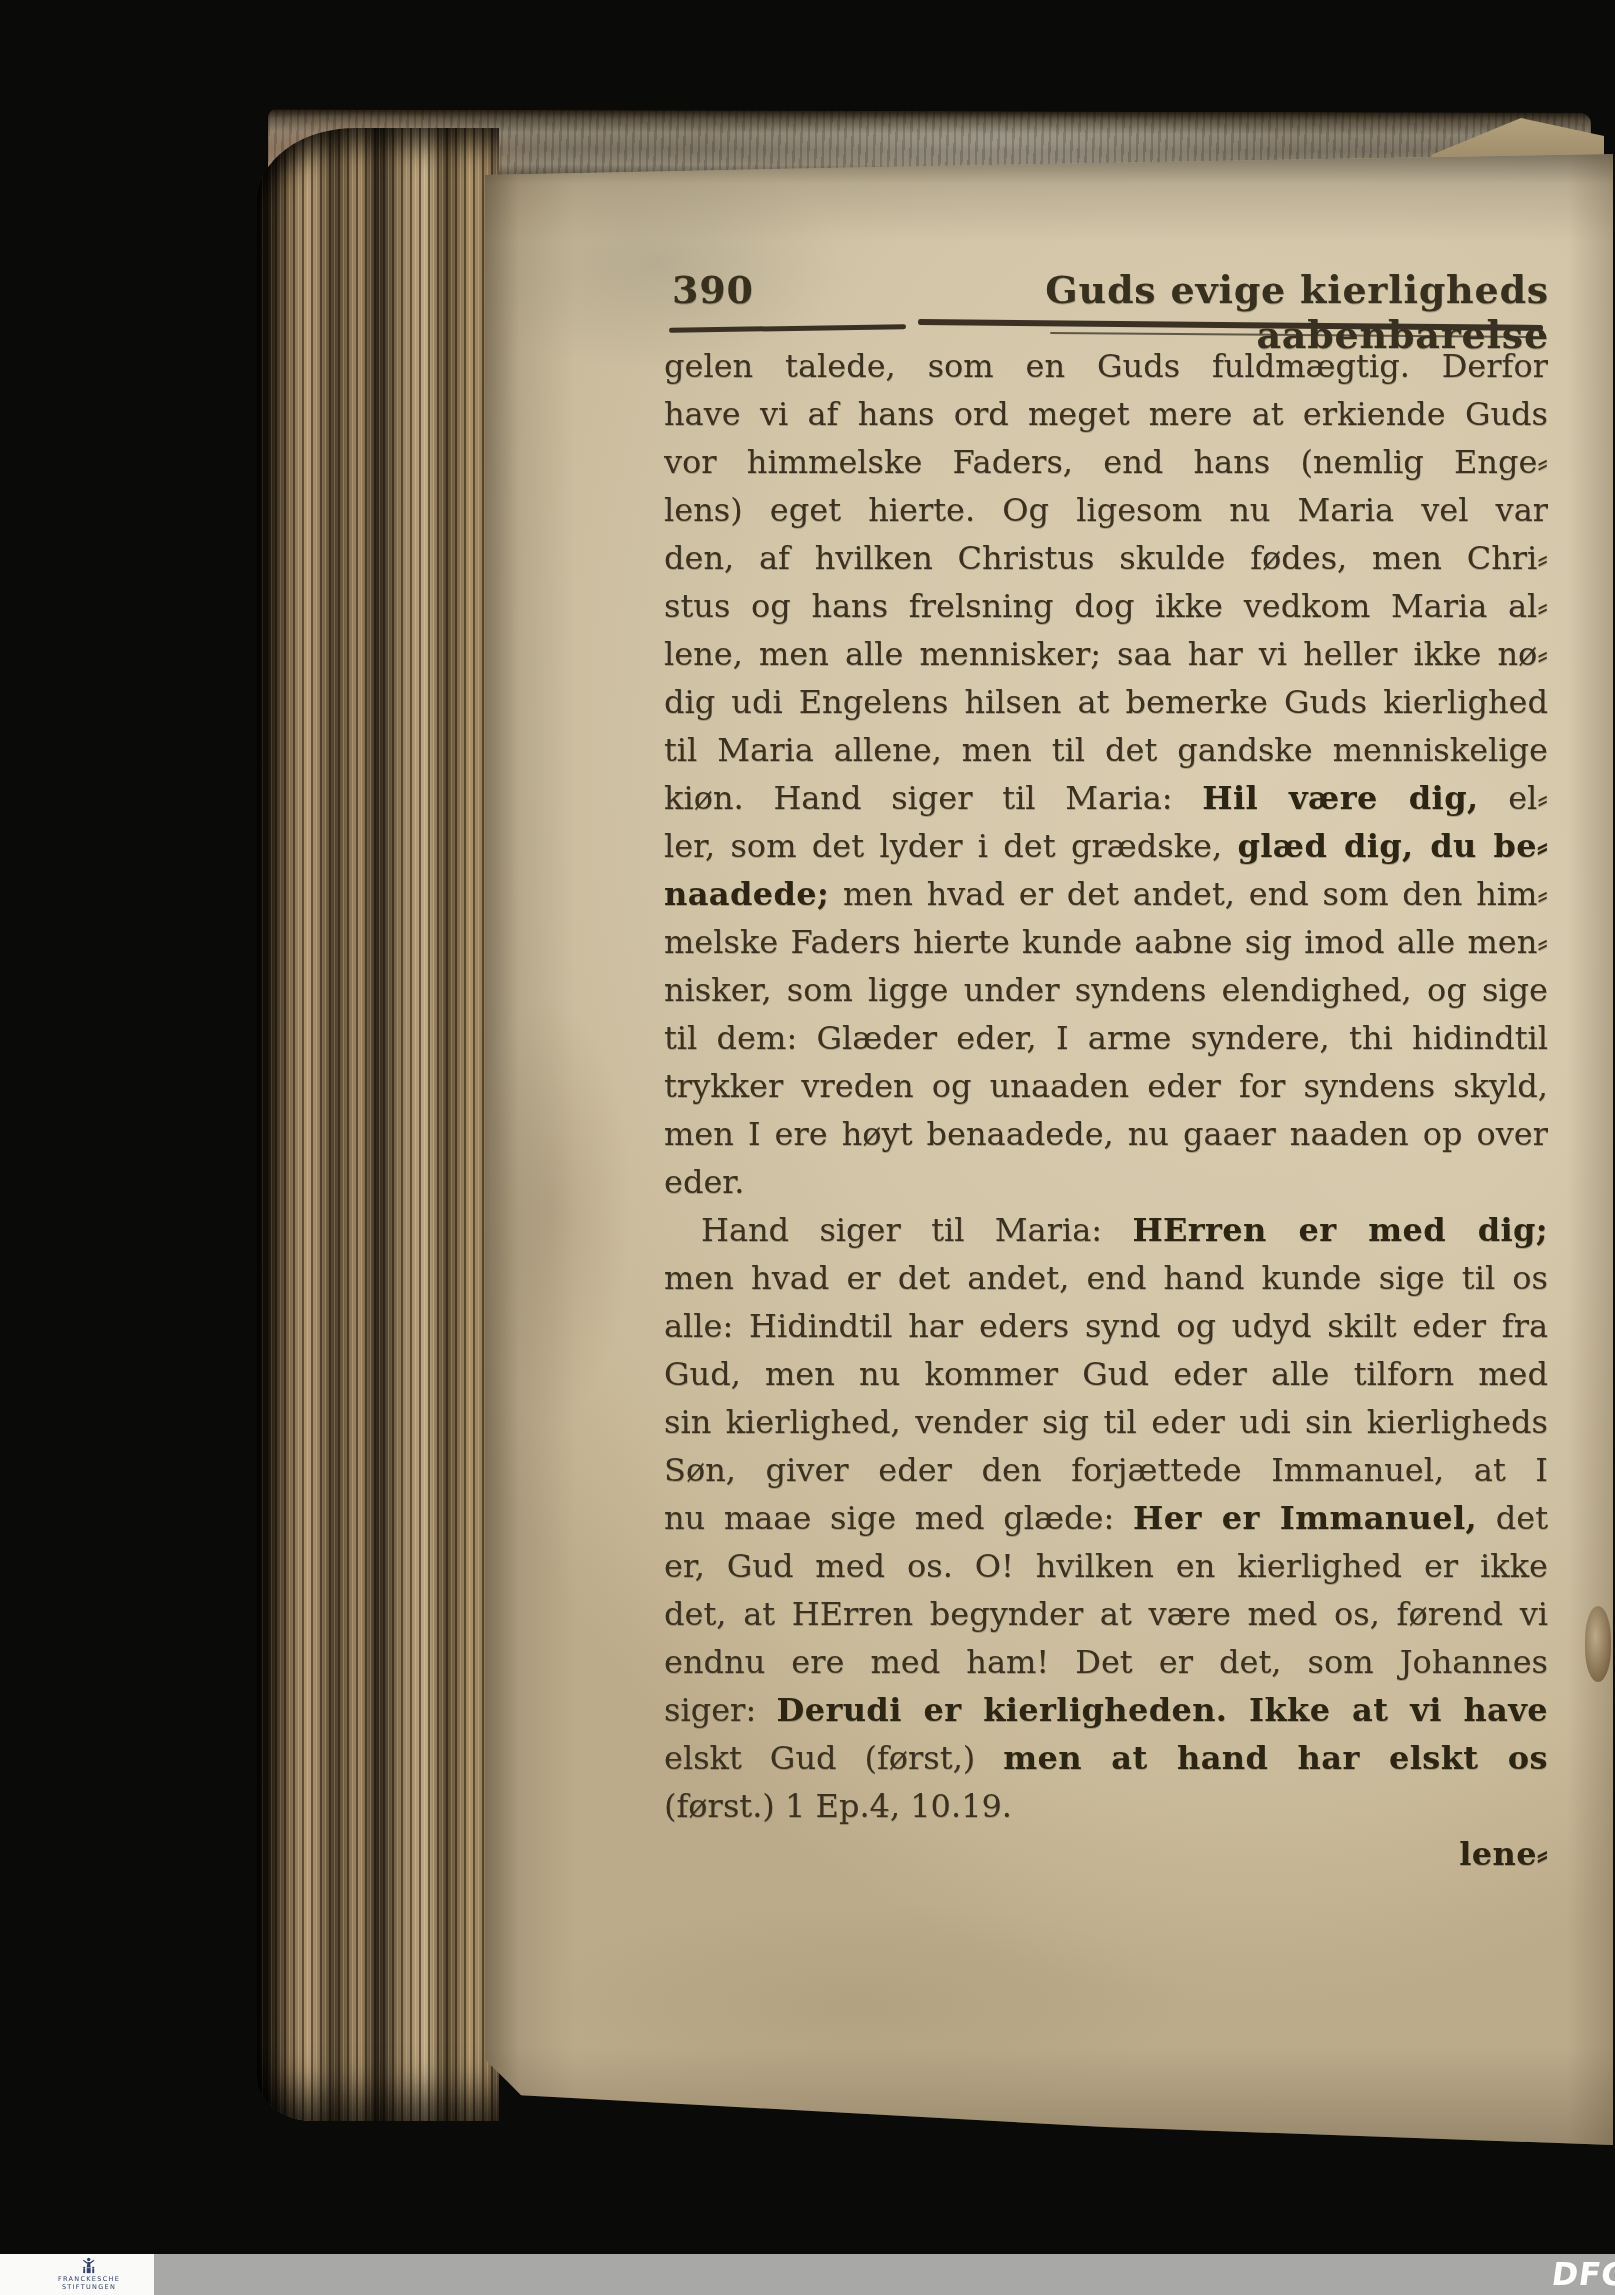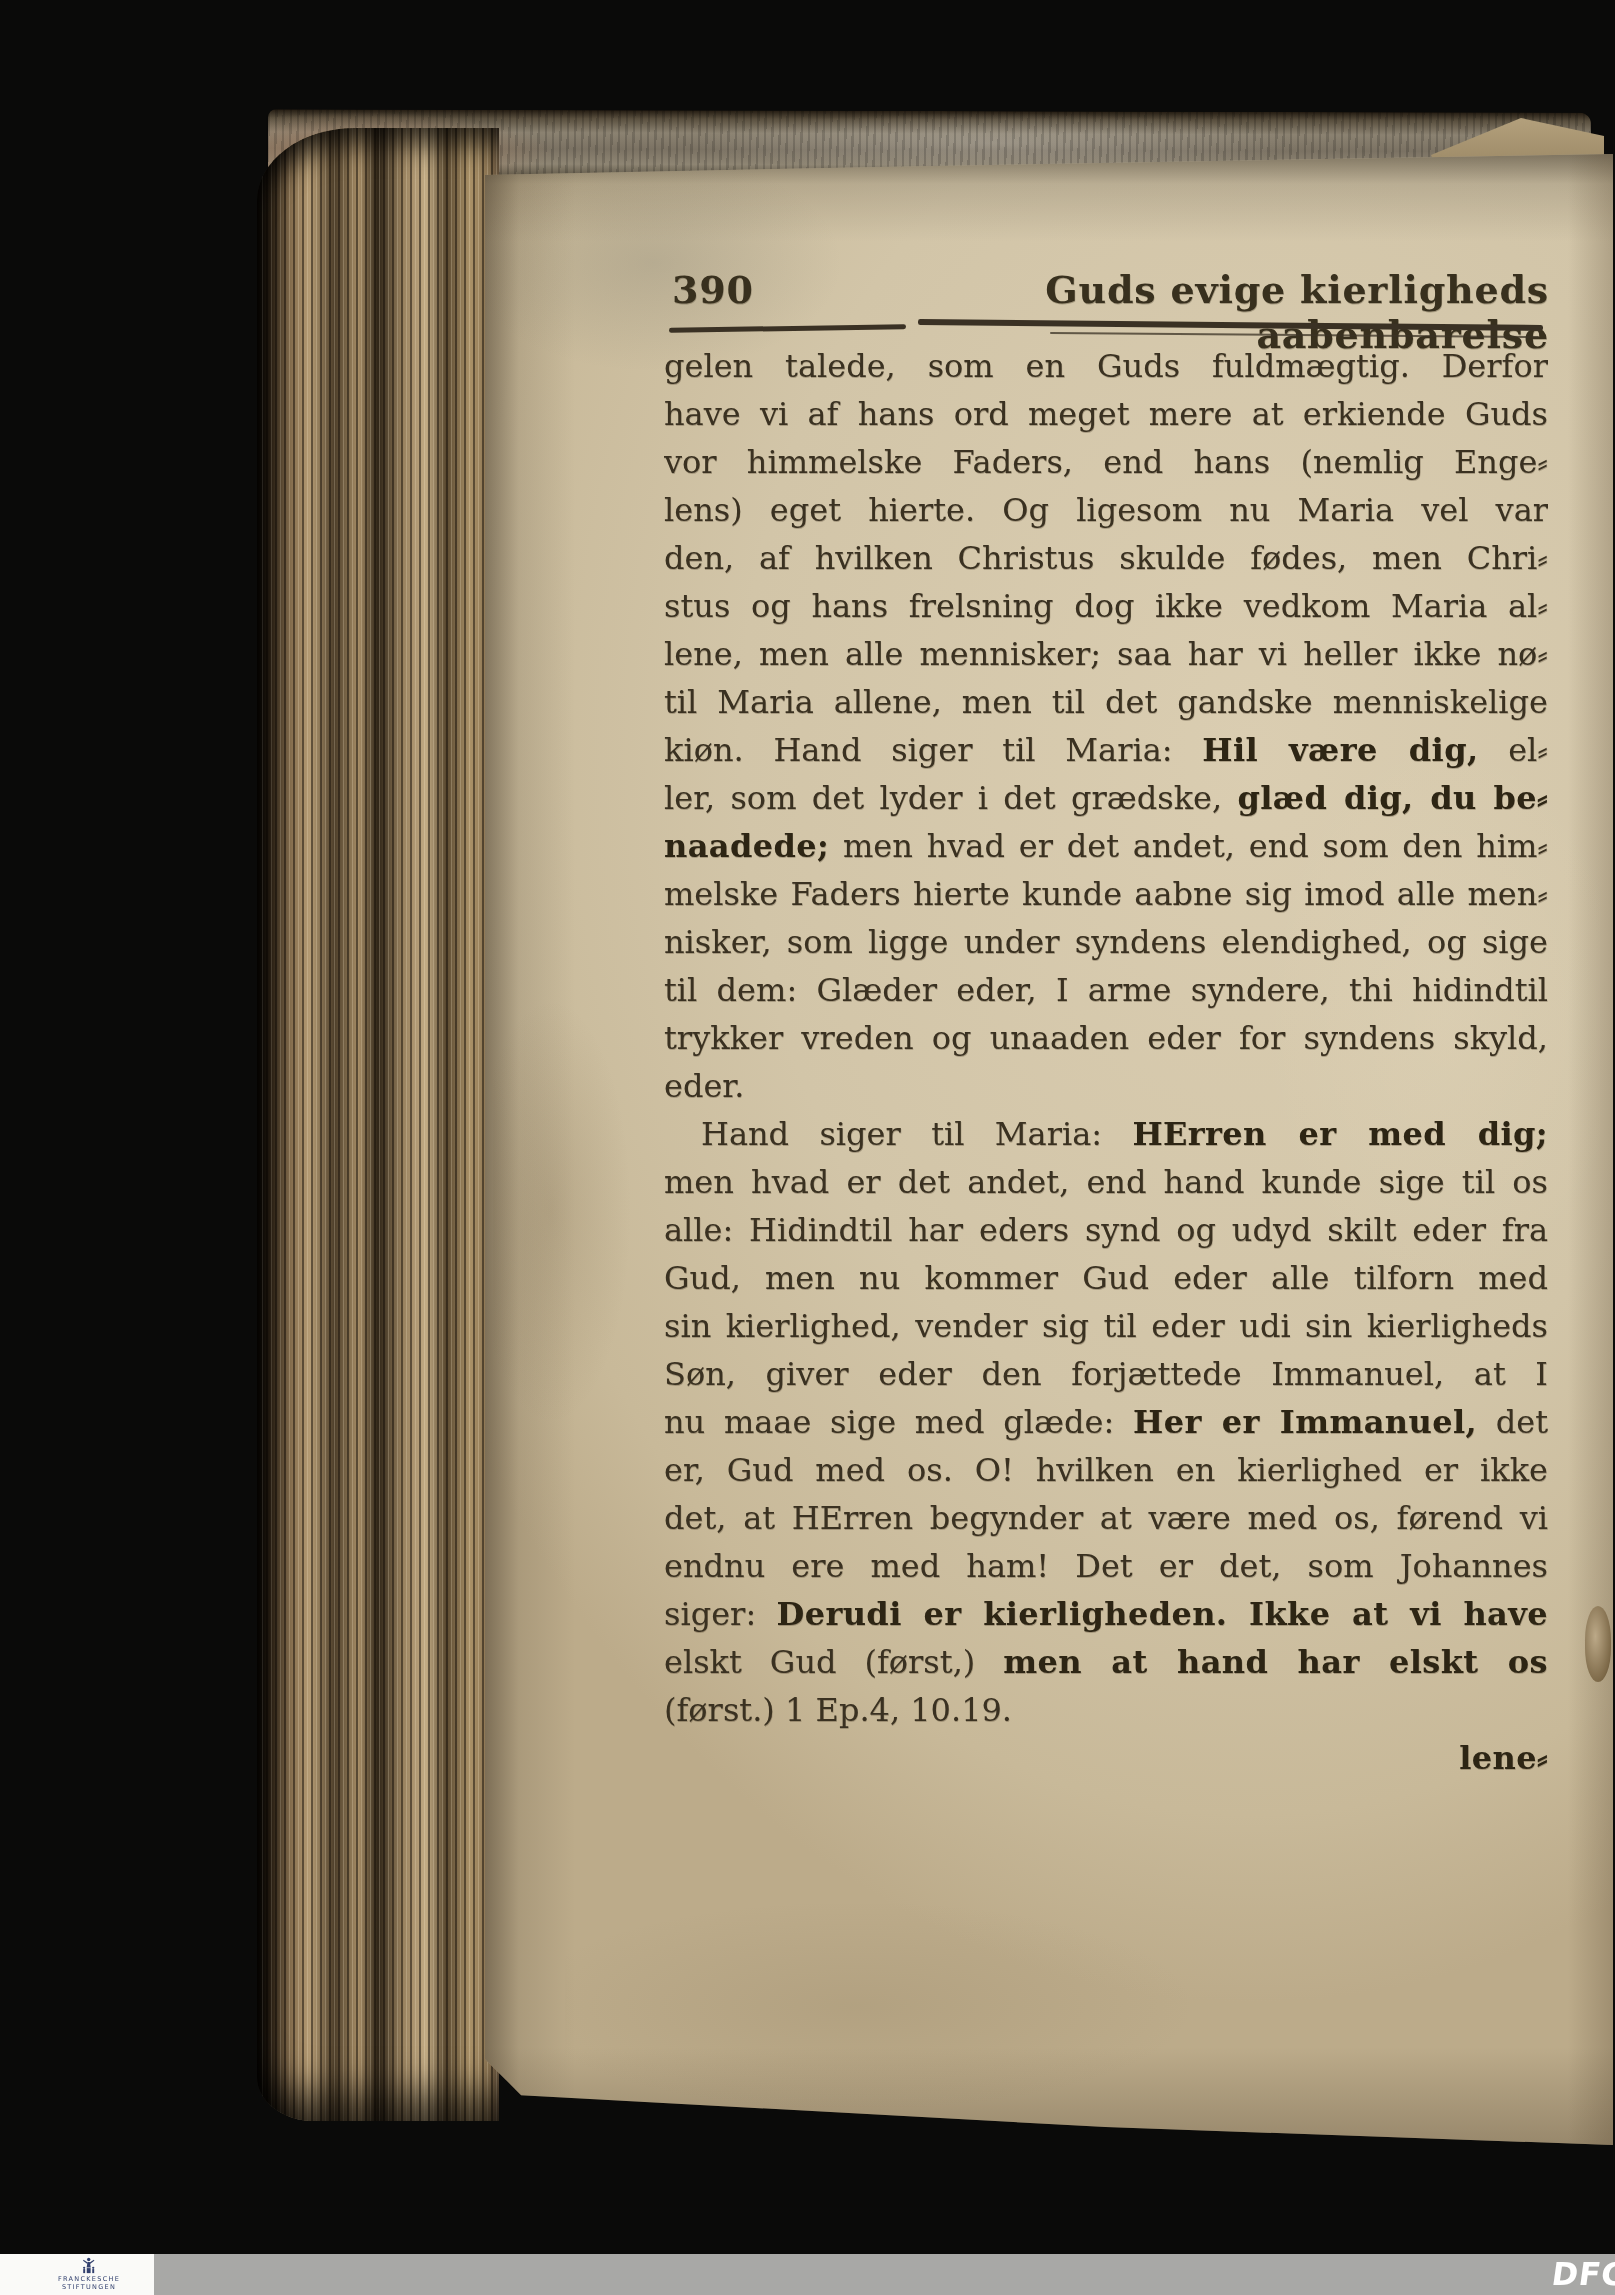--- a/index.html
+++ b/index.html
@@ -131,28 +131,30 @@
 <div class="abs rule rule-c"></div>
 
 <div class="abs print text-block">
     <div class="line"><span class="seg">gelen talede, som en Guds fuldmægtig.  Derfor</span></div>
     <div class="line"><span class="seg">have vi af hans ord meget mere at erkiende Guds</span></div>
     <div class="line"><span class="seg">vor himmelske Faders, end hans (nemlig Enge⸗</span></div>
     <div class="line"><span class="seg">lens) eget hierte.  Og ligesom nu Maria vel var</span></div>
     <div class="line"><span class="seg">den, af hvilken Christus skulde fødes, men Chri⸗</span></div>
     <div class="line"><span class="seg">stus og hans frelsning dog ikke vedkom Maria al⸗</span></div>
     <div class="line"><span class="seg">lene, men alle mennisker; saa har vi heller ikke nø⸗</span></div>
+    <div class="line"><span class="seg">dig udi Engelens hilsen at bemerke Guds kierlighed</span></div>
     <div class="line"><span class="seg">til Maria allene, men til det gandske menniskelige</span></div>
     <div class="line"><span class="seg">kiøn.  Hand siger til Maria:  </span><span class="seg b">Hil være dig,</span><span class="seg"> el⸗</span></div>
     <div class="line"><span class="seg">ler, som det lyder i det grædske, </span><span class="seg b">glæd dig, du be⸗</span></div>
     <div class="line"><span class="seg b">naadede;</span><span class="seg"> men hvad er det andet, end som den him⸗</span></div>
     <div class="line"><span class="seg">melske Faders hierte kunde aabne sig imod alle men⸗</span></div>
     <div class="line"><span class="seg">nisker, som ligge under syndens elendighed, og sige</span></div>
     <div class="line"><span class="seg">til dem: Glæder eder, I arme syndere, thi hidindtil</span></div>
     <div class="line"><span class="seg">trykker vreden og unaaden eder for syndens skyld,</span></div>
+    <div class="line"><span class="seg">men I ere høyt benaadede, nu gaaer naaden op over</span></div>
     <div class="line left"><span class="seg">eder.</span></div>
     <div class="line indent"><span class="seg">Hand siger til Maria:  </span><span class="seg b">HErren er med dig;</span></div>
     <div class="line"><span class="seg">men hvad er det andet, end hand kunde sige til os</span></div>
     <div class="line"><span class="seg">alle: Hidindtil har eders synd og udyd skilt eder fra</span></div>
     <div class="line"><span class="seg">Gud, men nu kommer Gud eder alle tilforn med</span></div>
     <div class="line"><span class="seg">sin kierlighed, vender sig til eder udi sin kierligheds</span></div>
     <div class="line"><span class="seg">Søn, giver eder den forjættede Immanuel, at I</span></div>
     <div class="line"><span class="seg">nu maae sige med glæde: </span><span class="seg b">Her er Immanuel,</span><span class="seg"> det</span></div>
     <div class="line"><span class="seg">er, Gud med os.  O! hvilken en kierlighed er ikke</span></div>
     <div class="line"><span class="seg">det, at HErren begynder at være med os, førend vi</span></div>

